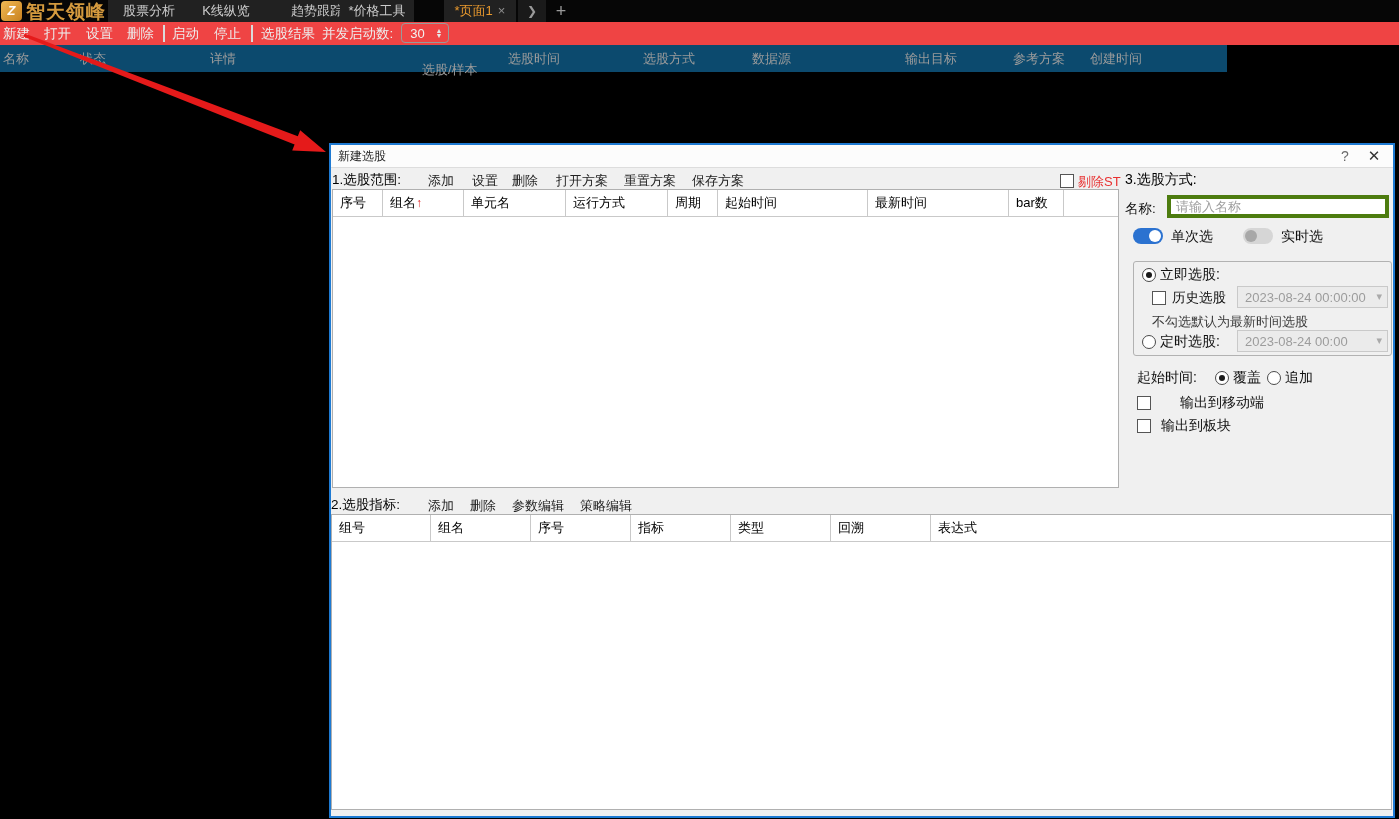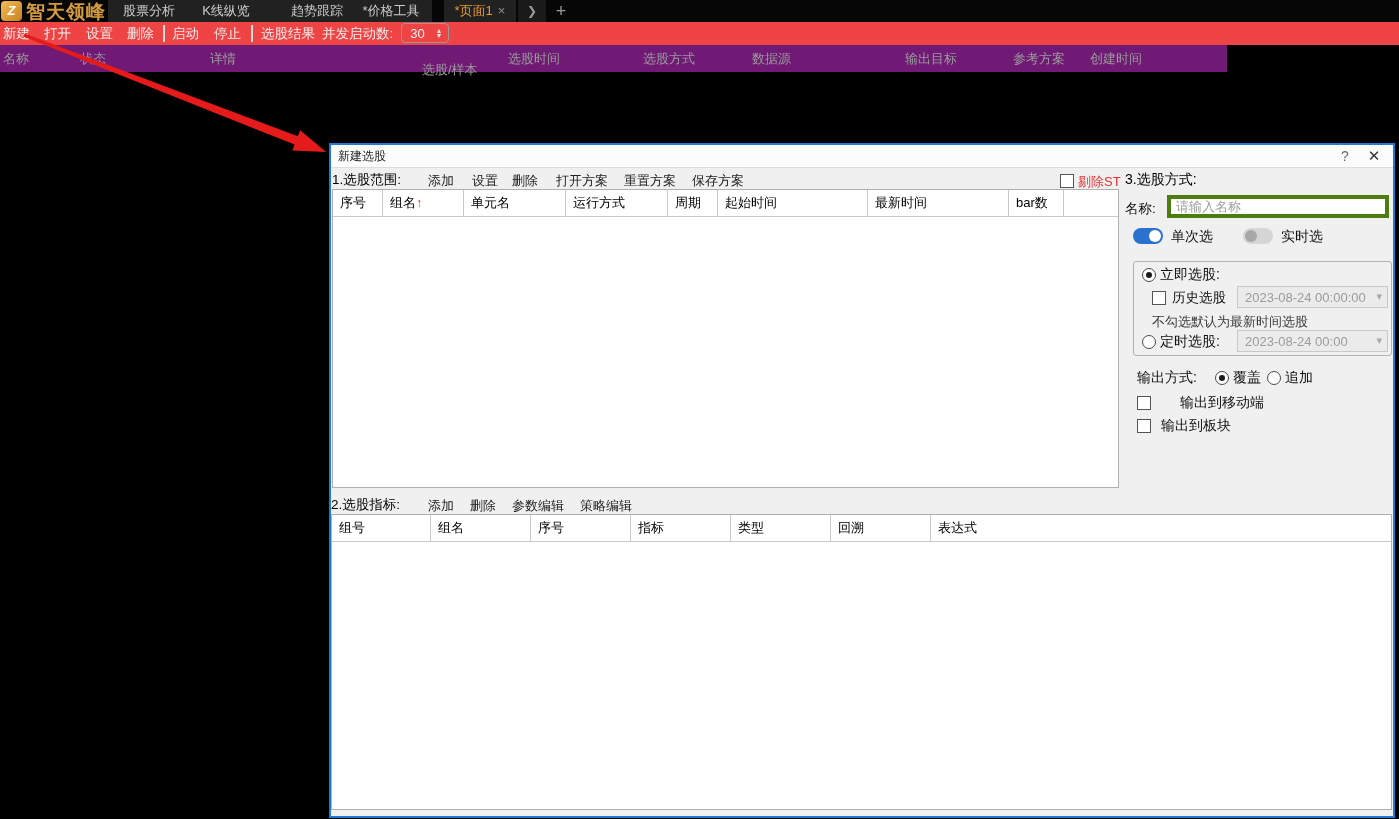--- a/index.html
+++ b/index.html
@@ -23,21 +23,21 @@
   
   .toolbar{position:absolute;left:0;top:22px;width:1399px;height:23px;background:#ef4444;}
   .tbtn{position:absolute;top:0;height:23px;line-height:23px;font-size:13.5px;color:#ededed;white-space:nowrap;}
   .tsep{position:absolute;top:3px;width:2px;height:17px;background:#dadada;}
   .spinbox{position:absolute;left:401px;top:1px;width:48px;height:20px;border:1px solid #9a9a9a;
     border-radius:4px;display:flex;align-items:center;box-sizing:border-box;}
   .spin-val{flex:1;text-align:center;color:#f2f2f2;font-size:13px;}
   .spin-arrows{width:12px;display:flex;flex-direction:column;align-items:center;line-height:5px;
     font-size:7px;color:#e6e6e6;padding-right:3px;}
   
-  .listheader{position:absolute;left:0;top:45px;width:1227px;height:27px;background:#701a75;}
+  .listheader{position:absolute;left:0;top:45px;width:1227px;height:27px;background:#0c4a6e;}
   .lh{position:absolute;top:0;height:27px;line-height:27px;font-size:13px;color:#9b9b9b;white-space:nowrap;}
   
   .arrow-svg{position:absolute;left:0;top:0;width:1399px;height:819px;pointer-events:none;z-index:60;}
   
   .dialog{position:absolute;left:329px;top:143px;width:1066px;height:675px;box-sizing:border-box;
     border:2px solid #1e7ad2;background:#f0f0f0;z-index:30;}
   .dlg-titlebar{position:absolute;left:0;top:0;width:1062px;height:22px;background:#fcfcfc;
     border-bottom:1px solid #ddd;}
   .dlg-title{position:absolute;left:7px;top:0;height:22px;line-height:23px;font-size:12px;color:#222;}
   .dlg-help{position:absolute;right:40px;top:0;height:22px;line-height:22px;font-size:14px;color:#6b6b6b;width:16px;text-align:center;}
@@ -80,21 +80,21 @@
 </style>
 </head>
 <body>
 
 <div class="tabbar">
   <div class="logo-icon">Z</div>
   <div class="logo-text">智天领峰</div>
   <div class="tab" style="left:108px;width:82px;">股票分析</div>
   <div class="tab" style="left:176px;width:100px;">K线纵览</div>
   <div class="tab" style="left:276px;width:82px;">趋势跟踪</div>
-  <div class="tab" style="left:350px;width:82px;">*价格工具</div>
+  <div class="tab" style="left:340px;width:74px;">*价格工具</div>
   <div class="tab active" style="left:444px;width:72px;">
     <span>*页面1</span><span class="tab-close">×</span>
   </div>
   <div class="tab-nav" style="left:518px;width:28px;background:#1a1a1a;font-size:12px;">❯</div>
   <div class="tab-nav" style="left:550px;width:22px;font-size:18px;">+</div>
 </div>
 
 <div class="toolbar">
   <div class="tbtn" style="left:3px;">新建</div>
   <div class="tbtn" style="left:44px;">打开</div>
@@ -201,21 +201,21 @@
     <span class="dd-arrow">▾</span>
   </div>
   <div class="note-text" style="left:821px;top:168px;">不勾选默认为最新时间选股</div>
   <div class="radio" style="left:811px;top:190px;"></div>
   <div class="plabel lg" style="left:829px;top:188px;">定时选股:</div>
   <div class="dropdown" style="left:906px;top:185px;width:151px;">
     <span>2023-08-24 00:00</span>
     <span class="dd-arrow">▾</span>
   </div>
 
-  <div class="plabel lg" style="left:806px;top:224px;">输出方式:</div>
+  <div class="plabel lg" style="left:806px;top:224px;">起始时间:</div>
   <div class="radio sel" style="left:884px;top:226px;"></div>
   <div class="plabel lg" style="left:902px;top:224px;">覆盖</div>
   <div class="radio" style="left:936px;top:226px;"></div>
   <div class="plabel lg" style="left:954px;top:224px;">追加</div>
 
   <div class="checkbox" style="left:806px;top:251px;"></div>
   <div class="plabel lg" style="left:830px;top:249px;margin-left:19px;">输出到移动端</div>
   <div class="checkbox" style="left:806px;top:274px;"></div>
   <div class="plabel lg" style="left:830px;top:272px;">输出到板块</div>
 

